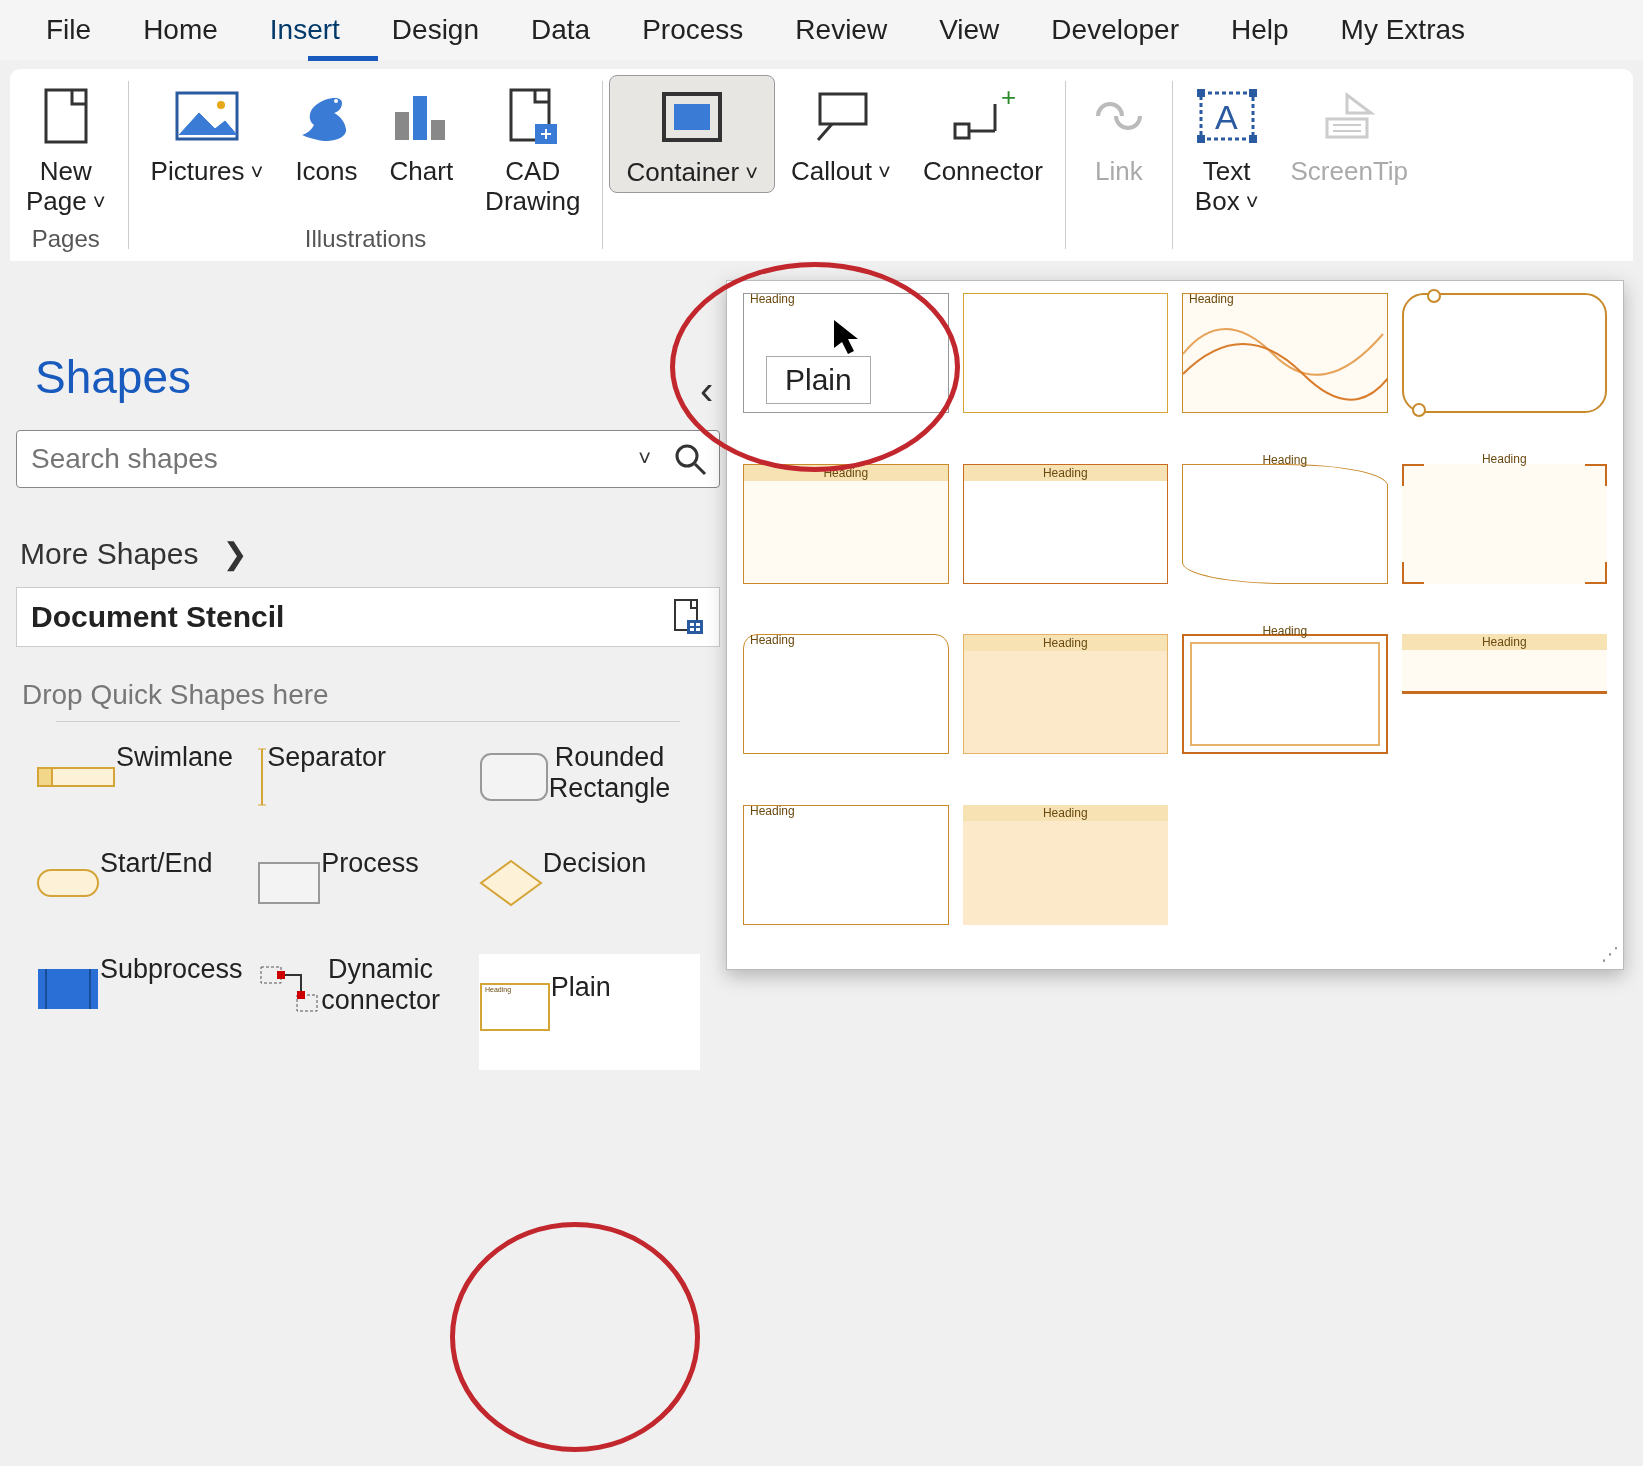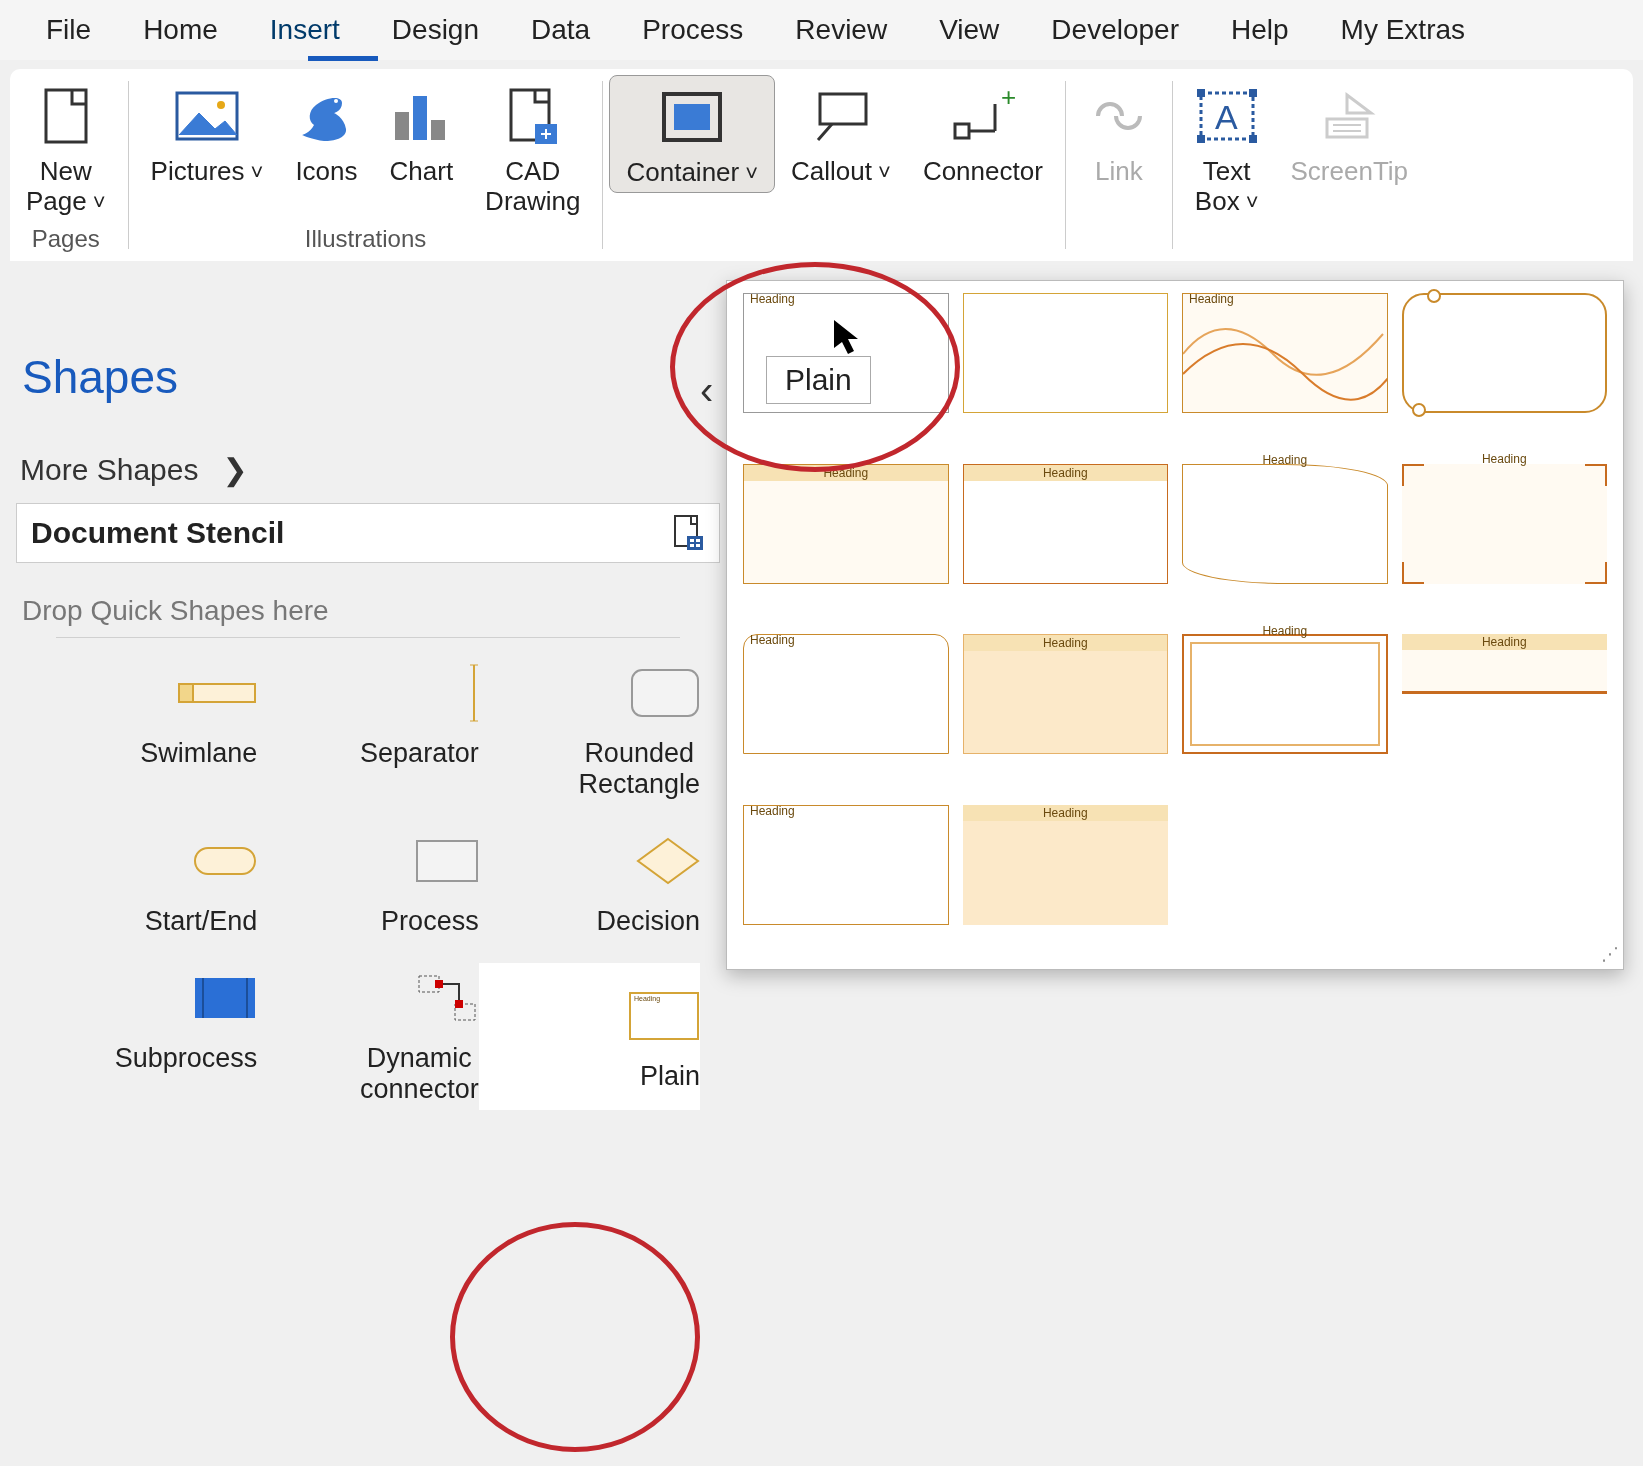--- a/index.html
+++ b/index.html
@@ -66,21 +66,21 @@
   }
   .faded { color: #aaa; }
   
   .shapes-pane {
     position: absolute;
     top: 336px; left: 0;
     width: 730px;
     background: #f0f0f0;
     padding: 14px 10px 0 16px;
   }
-  .shapes-title { font-size: 46px; color: #185abd; margin: 0 0 26px 6px; }
+  .shapes-title { font-size: 46px; color: #185abd; margin: 0 0 26px 19px; }
   .search-wrap {
     display: flex; align-items: center;
     border: 1px solid #888; background: #fff;
     border-radius: 4px; height: 58px;
   }
   .search-input {
     flex: 1; border: none; font-size: 28px; padding: 0 14px;
     color: #777; outline: none; background: transparent;
   }
   .search-caret { font-size: 22px; color: #333; padding: 0 10px; }
@@ -91,21 +91,21 @@
   }
   .drop-hint { color: #777; font-size: 28px; margin: 32px 0 10px 6px; }
   .divider-thin { height:1px; background:#d0d0d0; margin: 10px 40px 20px 40px; }
   .shape-grid {
     display: grid;
     grid-template-columns: repeat(3, 1fr);
     column-gap: 0; row-gap: 26px;
     padding: 0 20px;
   }
   .shape-cell {
-    display:flex; flex-direction:column; align-items:flex-end;
+    display:flex; flex-direction:row; align-items:flex-start;
     font-size: 27px; text-align:center;
   }
   .shape-cell .ico { height: 70px; display:flex; align-items:center; justify-content:center; margin-bottom:10px; }
   .shape-cell.highlight { background:#fff; }
   .circle-anno {
     position:absolute; border: 5px solid #c1272d; border-radius: 50%;
   }
   
   .gallery {
     position: absolute;
@@ -355,20 +355,30 @@
         <span class="lbl">ScreenTip</span>
       </div>
     </div>
     <div class="group-label">&nbsp;</div>
   </div>
 </div>
 
 <div class="shapes-pane">
   <div class="shapes-title">Shapes</div>
 
+  <div class="search-wrap">
+    <input class="search-input" placeholder="Search shapes" style="">
+    <span class="search-caret">˅</span>
+    <span style="padding:0 12px;">
+      <svg width="34" height="34">
+          <circle cx="14" cy="14" r="10" fill="none" stroke="#333" stroke-width="3"></circle>
+          <line x1="22" y1="22" x2="32" y2="32" stroke="#333" stroke-width="3"></line>
+        </svg>
+    </span>
+  </div>
 
   <div class="more-row">
     <span>More Shapes</span>
     <span style="margin-left:24px;font-size:30px;">❯</span>
   </div>
 
   <div class="doc-stencil">
     <span>Document Stencil</span>
     <span>
       <svg width="32" height="38">

